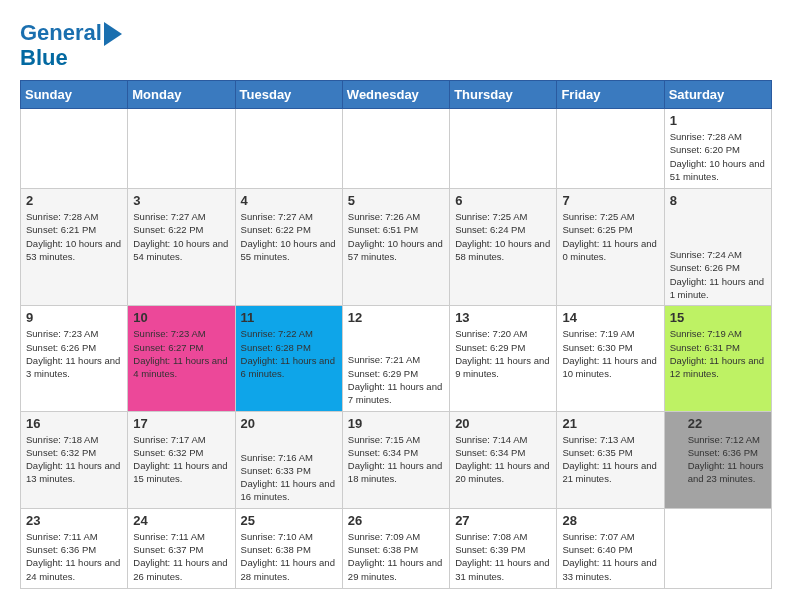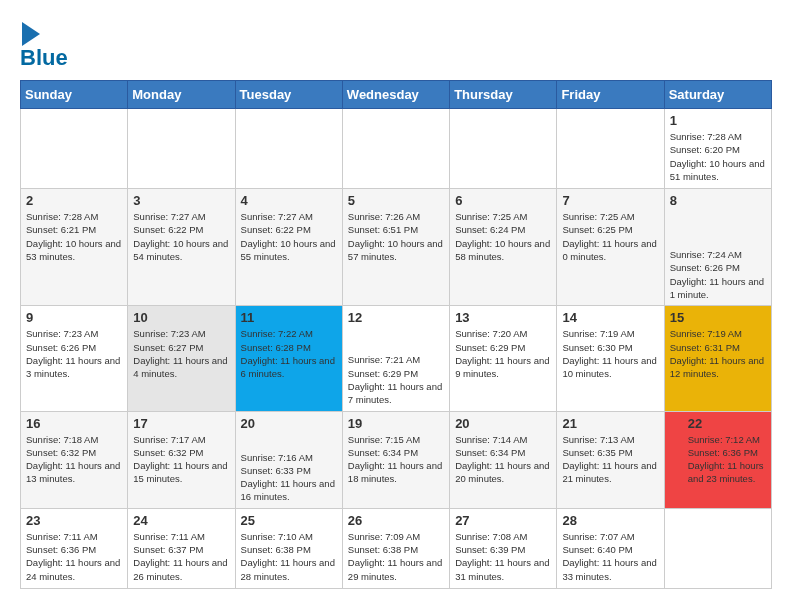--- a/index.html
+++ b/index.html
@@ -95,20 +95,21 @@
       background-color: #3a7abf !important;
     }
   </style>
 </head>
 <body>
 
 <div class="header">
   <div class="logo">
     <div style="display:flex;flex-direction:column;align-items:flex-start;">
       <div style="display:flex;align-items:center;">
+        <span class="logo-text"><span>General</span></span>
         <div class="logo-arrow"></div>
       </div>
       <span class="logo-text" style="color:#0369a1;font-size:22px;font-weight:bold;">Blue</span>
     </div>
   </div>
   <div class="title-block">
     <div class="month-title"></div>
     <div class="location"></div>
   </div>
 </div>
@@ -184,21 +185,21 @@
 Daylight: 11 hours and 1 minute.</div>
         </td>
       </tr>
       <tr style="background-color: rgb(255, 255, 255);">
         <td style="background-color: rgb(255, 255, 255);">
           <span class="day-number">9</span>
           <div class="cell-info" style="white-space: pre-line;">Sunrise: 7:23 AM
 Sunset: 6:26 PM
 Daylight: 11 hours and 3 minutes.</div>
         </td>
-        <td style="background-color: #e5e5e5;">
+        <td style="background-color: #ec4899;">
           <span class="day-number">10</span>
           <div class="cell-info" style="white-space: pre-line;">Sunrise: 7:23 AM
 Sunset: 6:27 PM
 Daylight: 11 hours and 4 minutes.</div>
         </td>
         <td style="background-color: #0ea5e9;">
           <span class="day-number">11</span>
           <div class="cell-info" style="white-space: pre-line;">Sunrise: 7:22 AM
 Sunset: 6:28 PM
 Daylight: 11 hours and 6 minutes.</div>
@@ -214,21 +215,21 @@
           <div class="cell-info" style="white-space: pre-line;">Sunrise: 7:20 AM
 Sunset: 6:29 PM
 Daylight: 11 hours and 9 minutes.</div>
         </td>
         <td style="background-color: rgb(255, 255, 255);">
           <span class="day-number">14</span>
           <div class="cell-info" style="white-space: pre-line;">Sunrise: 7:19 AM
 Sunset: 6:30 PM
 Daylight: 11 hours and 10 minutes.</div>
         </td>
-        <td style="background-color: #eab308;">
+        <td style="background-color: #bef264;">
           <span class="day-number">15</span>
           <div class="cell-info" style="white-space: pre-line;">Sunrise: 7:19 AM
 Sunset: 6:31 PM
 Daylight: 11 hours and 12 minutes.</div>
         </td>
       </tr>
       <tr style="background-color: rgb(245, 245, 245);">
         <td style="background-color: rgb(245, 245, 245);">
           <span class="day-number">16</span>
           <div class="cell-info" style="white-space: pre-line;">Sunrise: 7:18 AM
@@ -258,21 +259,21 @@
           <div class="cell-info" style="white-space: pre-line;">Sunrise: 7:14 AM
 Sunset: 6:34 PM
 Daylight: 11 hours and 20 minutes.</div>
         </td>
         <td style="background-color: rgb(245, 245, 245);">
           <span class="day-number">21</span>
           <div class="cell-info" style="white-space: pre-line;">Sunrise: 7:13 AM
 Sunset: 6:35 PM
 Daylight: 11 hours and 21 minutes.</div>
         </td>
-        <td style="background-color: #ef4444; padding-left: 23px;">
+        <td style="background-color: #a3a3a3; padding-left: 23px;">
           <span class="day-number">22</span>
           <div class="cell-info" style="white-space: pre-line;">Sunrise: 7:12 AM
 Sunset: 6:36 PM
 Daylight: 11 hours and 23 minutes.</div>
         </td>
       </tr>
       <tr style="background-color: rgb(255, 255, 255);">
         <td style="background-color: rgb(255, 255, 255);">
           <span class="day-number">23</span>
           <div class="cell-info" style="white-space: pre-line;">Sunrise: 7:11 AM

